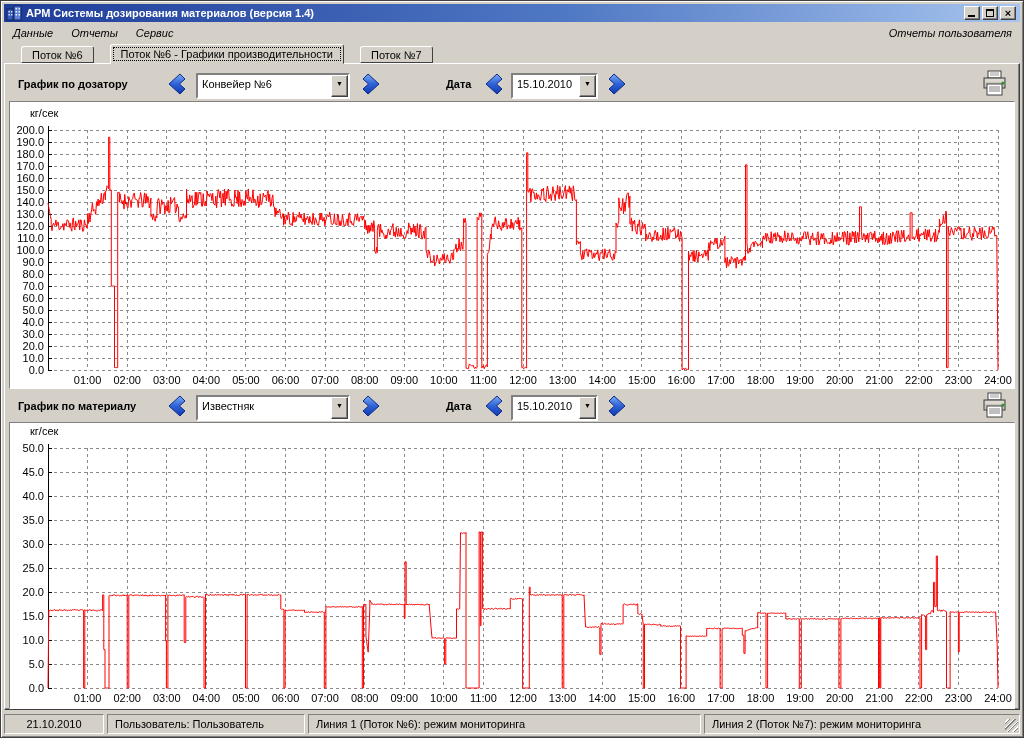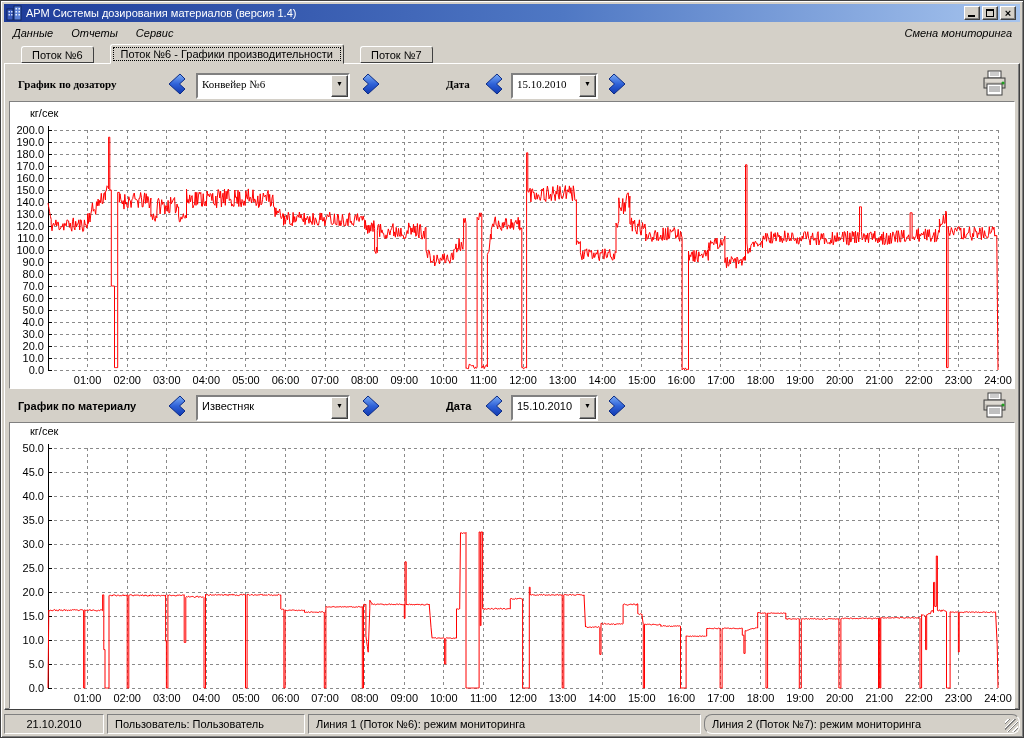--- a/index.html
+++ b/index.html
@@ -5,21 +5,21 @@
   html,body{margin:0;padding:0;width:1024px;height:738px;overflow:hidden;
     font-family:"Liberation Sans","DejaVu Sans",sans-serif;font-size:11px;background:#d4d0c8;}
   *{box-sizing:border-box;}
   .window{position:absolute;inset:0;background:#d4d0c8;
     border:1px solid #404040;box-shadow:inset 1px 1px 0 #ffffff, inset -1px -1px 0 #808080;}
   
   .titlebar{position:absolute;left:3px;top:3px;right:3px;height:18px;
     background:linear-gradient(90deg,#1e3c9a 0%,#4f78c4 55%,#a6c4ee 100%);
     display:flex;align-items:center;padding:0 2px;}
   .app-icon{width:16px;height:16px;flex:0 0 16px;}
-  .title-text{color:#fff;font-weight:normal;margin-left:4px;flex:1;white-space:nowrap;overflow:hidden;}
+  .title-text{color:#fff;font-weight:bold;margin-left:4px;flex:1;white-space:nowrap;overflow:hidden;}
   .winbtns{display:flex;gap:2px;margin-right:2px;}
   .wbtn{width:16px;height:14px;background:#d4d0c8;border:1px solid;border-color:#fff #404040 #404040 #fff;
     box-shadow:inset -1px -1px 0 #808080;position:relative;cursor:pointer;}
   .wbtn .min-glyph{position:absolute;left:3px;bottom:2px;width:7px;height:2px;background:#000;}
   .wbtn .max-glyph{position:absolute;left:3px;top:2px;width:8px;height:8px;border:1px solid #000;border-top-width:2px;}
   .wbtn .close-glyph{position:absolute;left:0;top:0;width:100%;text-align:center;font-size:11px;line-height:12px;font-weight:bold;color:#000;}
   
   .menubar{position:absolute;left:3px;top:22px;right:3px;height:20px;display:flex;align-items:center;font-style:italic;}
   .menu-item{padding:3px 9px;cursor:default;}
   .menu-right{margin-left:auto;padding:3px 8px;}
@@ -27,21 +27,21 @@
   .tabstrip{position:absolute;left:3px;top:42px;right:3px;height:20px;display:flex;align-items:flex-end;padding-left:2px;}
   .tab{height:17px;line-height:16px;padding:0 10px;background:#d4d0c8;
     border:1px solid;border-color:#fff #404040 #404040 #fff;
     border-top-left-radius:3px;border-top-right-radius:3px;margin-right:1px;white-space:nowrap;cursor:pointer;margin-left:15px;}
   .tab.active{height:20px;line-height:19px;border-bottom-color:#d4d0c8;margin-bottom:-1px;position:relative;z-index:5;
     outline:1px dotted #000;outline-offset:-4px;}
   
   .tabpage{position:absolute;left:3px;top:62px;right:3px;bottom:27px;background:#d4d0c8;
     border:1px solid;border-color:#fff #404040 #404040 #fff;box-shadow:inset -1px -1px 0 #808080;}
   .toolbar{position:absolute;left:1px;right:1px;height:34px;background:#d4d0c8;}
-  .toolbar.t1{top:3px;font-family:Liberation Serif, serif;}
+  .toolbar.t1{top:3px;}
   .toolbar.t2{top:325px;}
   .tb-label{position:absolute;left:12px;top:0;line-height:34px;font-weight:bold;white-space:nowrap;}
   .tb-label.date{left:432px;margin-left:8px;}
   .chev{position:absolute;top:5px;width:22px;height:24px;cursor:pointer;}
   .chev.prev{left:160px;} .chev.next{left:354px;}
   .chev.dprev{left:477px;} .chev.dnext{left:600px;}
   .combo{position:absolute;top:6px;height:26px;background:#fff;
     border:2px solid;border-color:#808080 #fff #fff #808080;cursor:default;}
   .combo.main{left:190px;width:154px;}
   .combo.date{left:505px;width:87px;}
@@ -56,21 +56,21 @@
   .chartbox.c1{top:37px;height:288px;}
   .chartbox.c2{top:358px;height:287px;}
   .chartbox svg{position:absolute;inset:0;width:100%;height:100%;}
   
   .statusbar{position:absolute;left:3px;right:3px;bottom:3px;height:32px;display:flex;gap:3px;align-items:flex-end;}
   .spanel{height:20px;line-height:18px;background:#d4d0c8;padding:0 7px;white-space:nowrap;overflow:hidden;
     border:1px solid;border-color:#808080 #fff #fff #808080;}
   .sp-date{width:100px;text-align:center;}
   .sp-user{width:198px;}
   .sp-line1{width:393px;}
-  .sp-line2{flex:1;position:relative;border-radius:8px;}
+  .sp-line2{flex:1;position:relative;}
   .grip{position:absolute;right:1px;bottom:1px;width:13px;height:13px;
     background:repeating-linear-gradient(135deg,transparent 0 2px,#fff 2px 3px,#808080 3px 4px);}
 </style>
 </head>
 <body>
 
 <svg width="0" height="0" style="position:absolute" aria-hidden="true">
   <defs>
     <linearGradient id="chevg" x1="0" y1="0" x2="0" y2="1">
       <stop offset="0" stop-color="#7aabf4"></stop>
@@ -108,21 +108,21 @@
       <div class="wbtn">
           <span class="close-glyph">×</span>
         </div>
     </div>
   </div>
 
   <div class="menubar">
     <div class="menu-item">Данные</div>
     <div class="menu-item">Отчеты</div>
     <div class="menu-item">Сервис</div>
-    <div class="menu-item menu-right">Смена мониторинга</div>
+    <div class="menu-item menu-right">Отчеты пользователя</div>
   </div>
 
   <div class="tabstrip">
     <div class="tab">Поток №6</div>
     <div class="tab active">Поток №6 - Графики производительности</div>
     <div class="tab">Поток №7</div>
   </div>
 
   <div class="tabpage">
 

